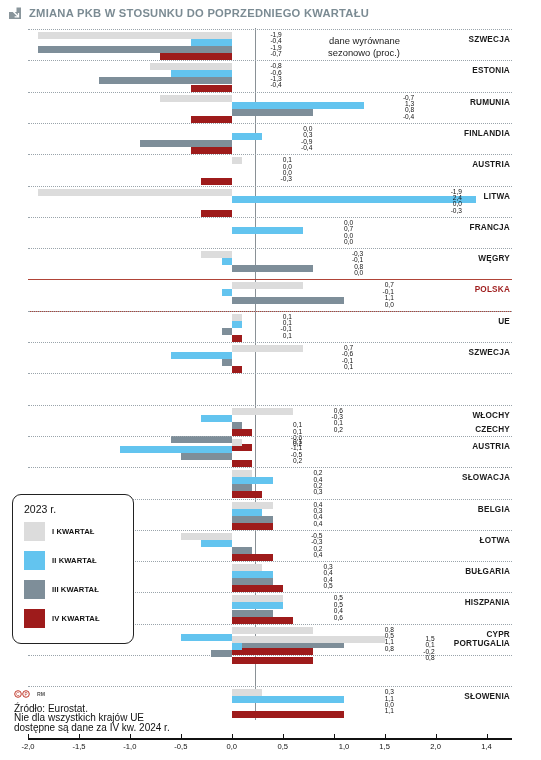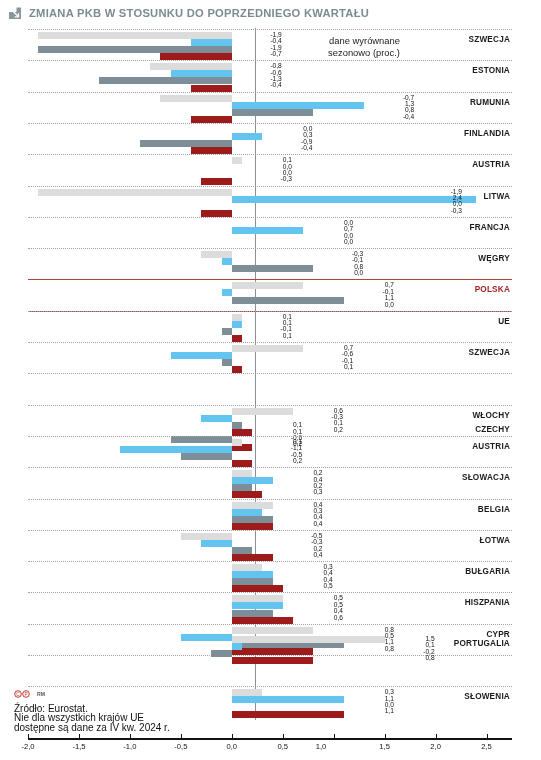--- a/index.html
+++ b/index.html
@@ -425,20 +425,41 @@
           <div class="cname" style="top: 3px;">SŁOWENIA</div>
         </div>
       </div>
 
     <div class="annot" style="left:62%;top:7px;">
       <div>dane wyrównane</div>
       <div>sezonowo (proc.)</div>
     </div>
   </div>
 
+  <div class="legend">
+    <div class="legend-title">2023 r.</div>
+    <div id="legend-host">
+        <div class="legend-item" style="top: 27px;">
+          <span class="legend-sw" style="background: rgb(220, 220, 220);"></span>
+          <span class="legend-lb">I KWARTAŁ</span>
+        </div>
+        <div class="legend-item" style="top: 56px;">
+          <span class="legend-sw" style="background: rgb(99, 196, 239);"></span>
+          <span class="legend-lb">II KWARTAŁ</span>
+        </div>
+        <div class="legend-item" style="top: 85px;">
+          <span class="legend-sw" style="background: rgb(126, 142, 153);"></span>
+          <span class="legend-lb">III KWARTAŁ</span>
+        </div>
+        <div class="legend-item" style="top: 114px;">
+          <span class="legend-sw" style="background: rgb(158, 27, 27);"></span>
+          <span class="legend-lb">IV KWARTAŁ</span>
+        </div>
+      </div>
+  </div>
 
   <div class="cred">
     <svg width="18" height="8" viewBox="0 0 18 8">
       <circle cx="4" cy="4" r="3.3" fill="none" stroke="#c0392b" stroke-width="1"></circle>
       <text x="4" y="6.2" font-size="4.6" text-anchor="middle" fill="#c0392b" font-family="Liberation Sans">C</text>
       <circle cx="12" cy="4" r="3.3" fill="none" stroke="#c0392b" stroke-width="1"></circle>
       <text x="12" y="6.2" font-size="4.6" text-anchor="middle" fill="#c0392b" font-family="Liberation Sans">P</text>
     </svg>
     <span class="cred-rm">RM</span>
   </div>
@@ -457,23 +478,23 @@
         <div class="tlab" style="left: 50.9474px;">-1,5</div>
         <div class="tick" style="left: 101.895px;"></div>
         <div class="tlab" style="left: 101.895px;">-1,0</div>
         <div class="tick" style="left: 152.842px;"></div>
         <div class="tlab" style="left: 152.842px;">-0,5</div>
         <div class="tick" style="left: 203.789px;"></div>
         <div class="tlab" style="left: 203.789px;">0,0</div>
         <div class="tick" style="left: 254.737px;"></div>
         <div class="tlab" style="left: 254.737px;">0,5</div>
         <div class="tick" style="left: 305.684px;"></div>
-        <div class="tlab" style="left: 293px;">1,0</div>
+        <div class="tlab" style="left: 316px;">1,0</div>
         <div class="tick" style="left: 356.632px;"></div>
         <div class="tlab" style="left: 356.632px;">1,5</div>
         <div class="tick" style="left: 407.579px;"></div>
         <div class="tlab" style="left: 407.579px;">2,0</div>
         <div class="tick" style="left: 458.526px;"></div>
-        <div class="tlab" style="left: 458.526px;">2,5</div>
+        <div class="tlab" style="left: 458.526px;">1,4</div>
       </div>
   </div>
 
 </div>
 
 </body></html>

